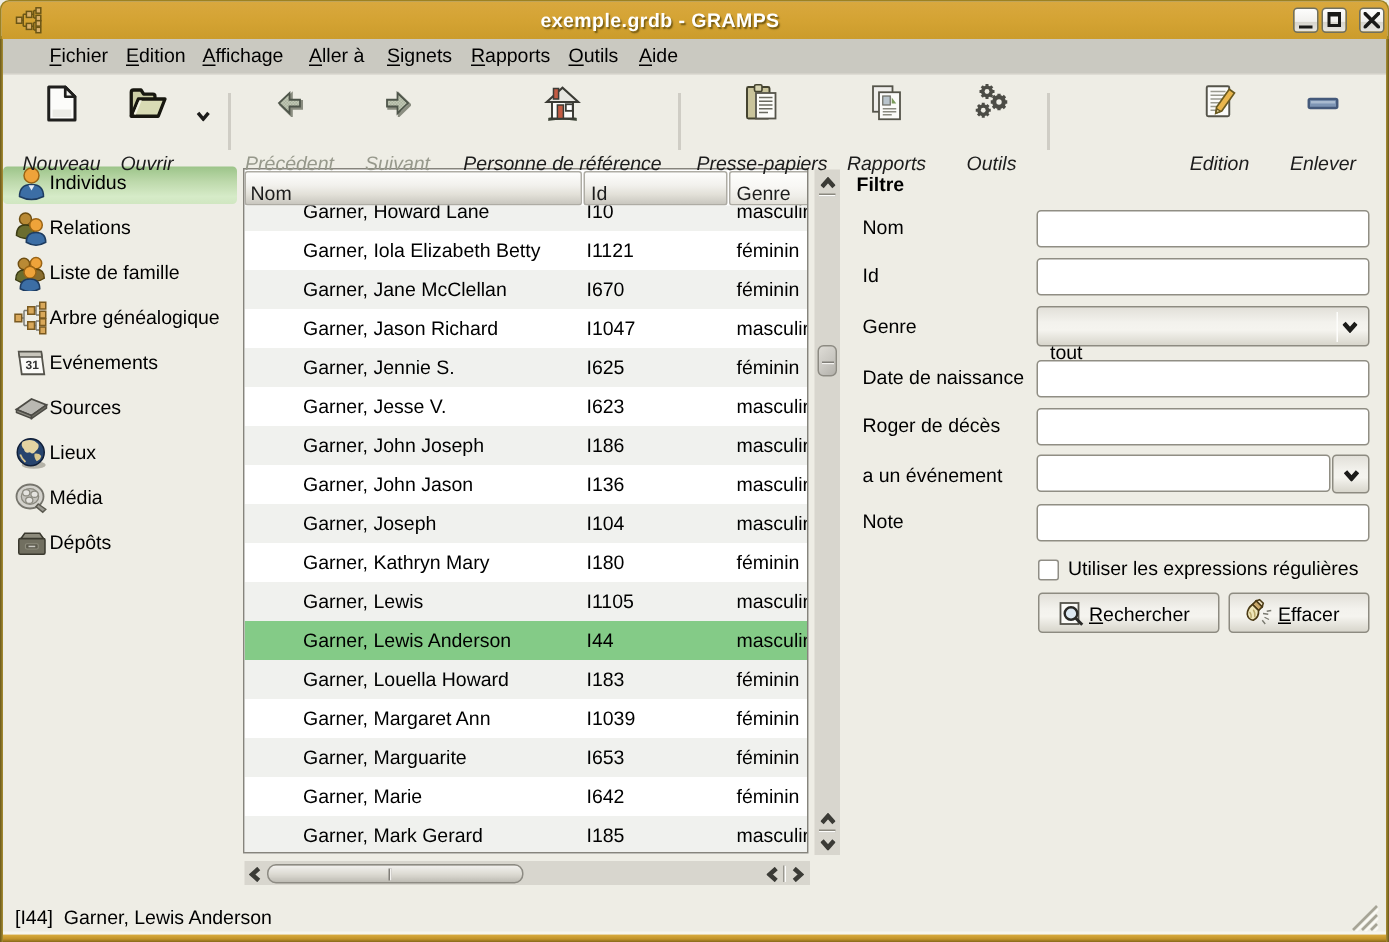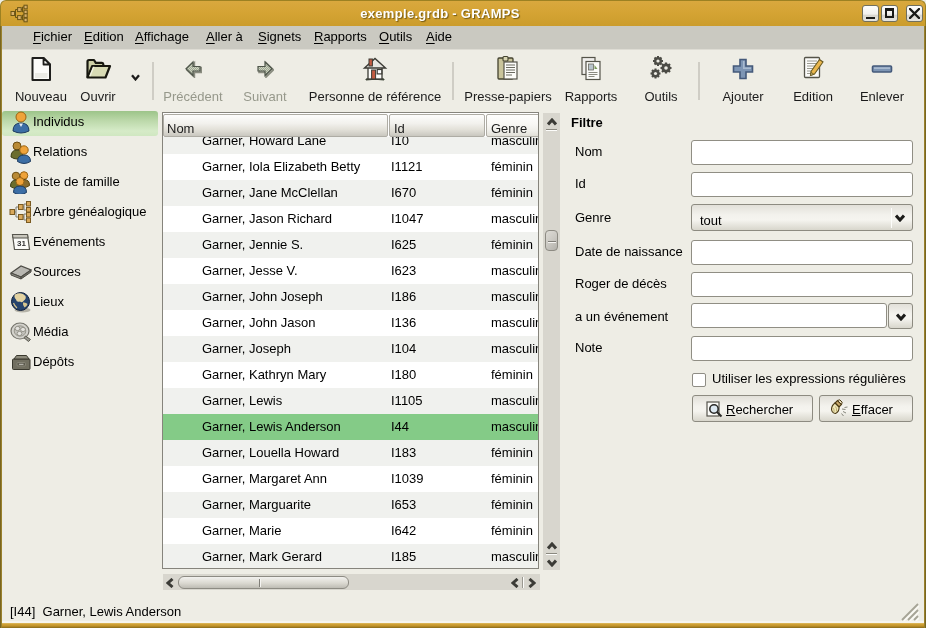--- a/index.html
+++ b/index.html
@@ -23,21 +23,21 @@
 
 
 #menubar { position:absolute; left:2px; top:25px; width:922px; height:25px; background:#cac9c1; border-bottom:1px solid #dedcd4; z-index:40; }
 #menubar span.mi { position:absolute; top:4px; white-space:pre;margin-left:18px; }
 #menubar u { text-decoration-thickness:1px; text-underline-offset:2px; }
 
 
 #toolbar { position:absolute; left:2px; top:51px; width:922px; height:59px; background:#eeede5; z-index:30; }
 .tbtn { position:absolute; top:4px; text-align:center; }
 .tbtn .ticon { height:27px; display:flex; align-items:center; justify-content:center; }
-.tbtn .tlabel { margin-top:7px; font-size:13px; color:#1c1c1c; white-space:nowrap; }
+.tbtn .tlabel { margin-top:19px; font-size:13px; color:#1c1c1c; white-space:nowrap;font-style:italic; }
 .tbtn.disabled .tlabel { color:#96988b; }
 .tsep { position:absolute; top:11px; width:1.5px; height:38px; background:#cfcdc5; }
 
 
 #sidebar { position:absolute; left:2px; top:110px; width:148px; height:480px; background:#eeede5; z-index:20; }
 .sbitem { position:absolute; left:0; width:157px; height:26px; }
 .sbitem .sbicon { position:absolute; left:7px; top:1px; width:24px; height:24px; }
 .sbitem .sblabel { position:absolute; left:31px; top:5px; white-space:nowrap; }
 #sb-sel { position:absolute; left:0px; top:1px; width:156px; height:25px; border-radius:3px;
   background:linear-gradient(180deg,#9cc489 0%,#bdd9ab 40%,#d6ebc8 80%,#d0e7c1 100%); }
@@ -228,29 +228,20 @@
           <g stroke="#4c4c46" stroke-width="2">
                 <path d="M8.5 13.5 v10 M3.5 18.5 h10 M5 15 l7 7 M5 22 l7 -7"></path>
               </g>
           <circle cx="8.5" cy="18.5" r="1.6" fill="#eeede5"></circle>
         </g>
       </svg>
         </div>
       <div class="tlabel">Outils</div>
     </div>
     <div class="tsep" style="left:696px"></div>
-    <div class="tbtn" style="left:711px;width:60px">
-      <div class="ticon">
-          <svg width="26" height="26" viewBox="0 0 26 26">
-        <path d="M10 3.5 L16 3.5 L16 10 L22.5 10 L22.5 16 L16 16 L16 22.5 L10 22.5 L10 16 L3.5 16 L3.5 10 L10 10 Z" fill="#7d95b4" stroke="#44597a" stroke-width="1.6"></path>
-        <path d="M11.5 5 L14.5 5 L14.5 11.5 L21 11.5 L21 13 L13 13 L13 5 Z" fill="#a8bacf" stroke="none"></path>
-      </svg>
-        </div>
-      <div class="tlabel">Ajouter</div>
-    </div>
     <div class="tbtn" style="left:779px;width:64px">
       <div class="ticon">
           <svg width="26" height="27" viewBox="0 0 26 27">
         <rect x="4.5" y="2.5" width="15" height="20" rx="1" fill="#fbfbf9" stroke="#55544a" stroke-width="1.3"></rect>
         <g stroke="#9a9a90" stroke-width="1">
               <path d="M7 6 h10 M7 8.5 h10 M7 11 h10 M7 13.5 h10 M7 16 h10 M7 18.5 h6"></path>
             </g>
         <path d="M11 16.5 L19.5 4.5 L23 7 L14.5 19 L10.5 20.5 Z" fill="#e9b64d" stroke="#6a5a20" stroke-width="1.1"></path>
         <path d="M10.5 20.5 L11.3 17.5 L13.7 19.2 Z" fill="#e8d9a8" stroke="#6a5a20" stroke-width="0.9"></path>
       </svg>
@@ -496,21 +487,21 @@
       </svg>
   </div>
   <div id="filter">
     <div class="flabel" style="left:11px;top:5px;font-weight:bold">Filtre</div>
     <div class="flabel" style="top:34px">Nom</div>
     <div class="finput" style="top:30px"></div>
     <div class="flabel" style="top:66px">Id</div>
     <div class="finput" style="top:61.5px"></div>
     <div class="flabel" style="top:100px">Genre</div>
     <div class="fcombo" style="top:94px">
-      <span style="position:absolute;left:8px;top:8px">tout</span>
+      <span style="position:absolute;left:8px;top:22px">tout</span>
       <div style="position:absolute;right:20px;top:3px;width:1.5px;height:20px;background:#fdfdfb"></div>
       <svg style="position:absolute;right:7px;top:9px" width="10" height="8" viewBox="0 0 10 8">
           <path d="M1 1.5 L5 6 L9 1.5" fill="none" stroke="#1c1c1a" stroke-width="3"></path>
         </svg>
     </div>
     <div class="flabel" style="top:134px">Date de naissance</div>
     <div class="finput" style="top:129.5px"></div>
     <div class="flabel" style="top:166px">Roger de décès</div>
     <div class="finput" style="top:161.5px"></div>
     <div class="flabel" style="top:199px">a un événement</div>

